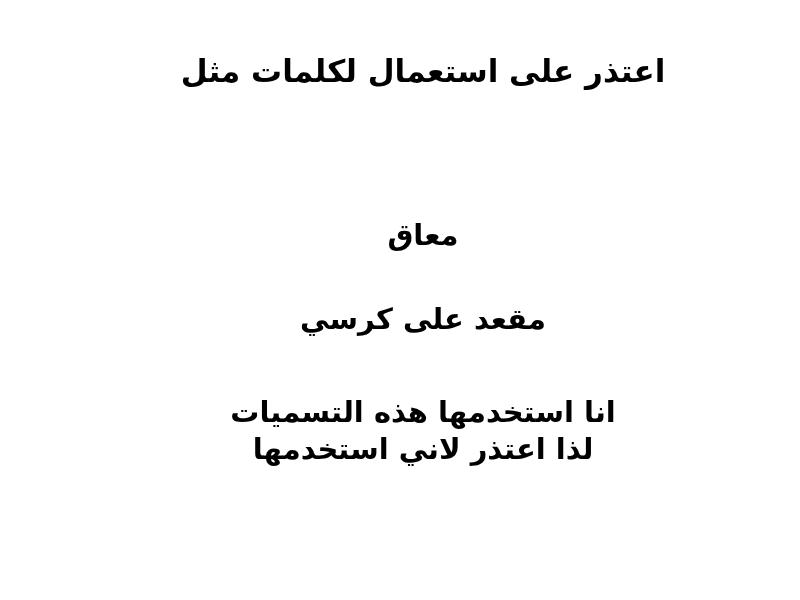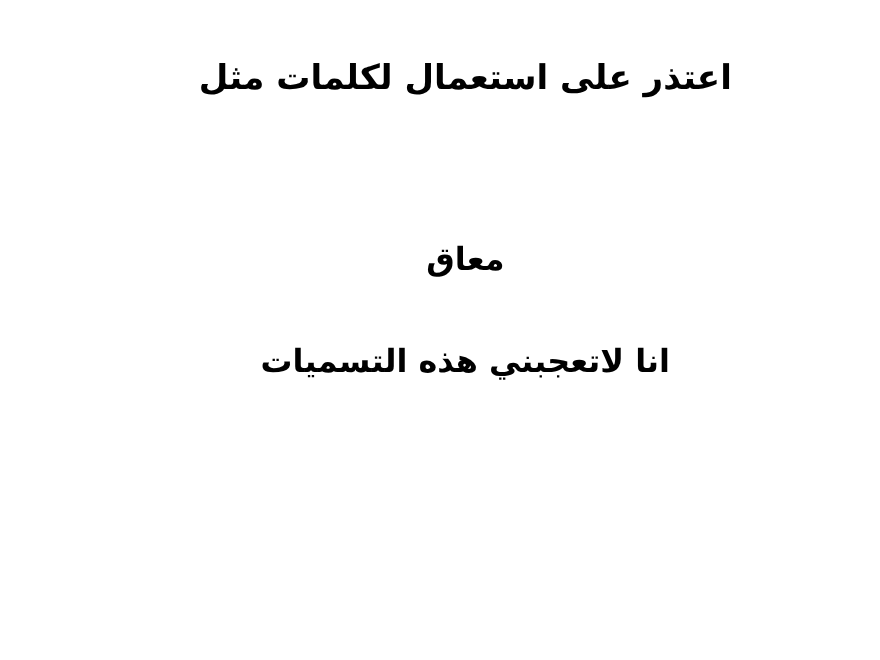--- a/index.html
+++ b/index.html
@@ -56,18 +56,20 @@
 </head>
 <body>
 
 <div class="slide">
 
   <div class="line heading">اعتذر على استعمال لكلمات مثل</div>
 
   <div class="gap-lg"></div>
 
   <div class="line list-line">معاق</div>
+  <div class="line list-line">مقعد على كرسي</div>
 
   <div class="gap-md"></div>
 
-  <div class="line closing-line">انا لاتعجبني هذه التسميات</div>
+  <div class="line closing-line">انا استخدمها هذه التسميات</div>
+  <div class="line closing-line">لذا اعتذر لاني استخدمها</div>
 
 </div>
 
 </body></html>

